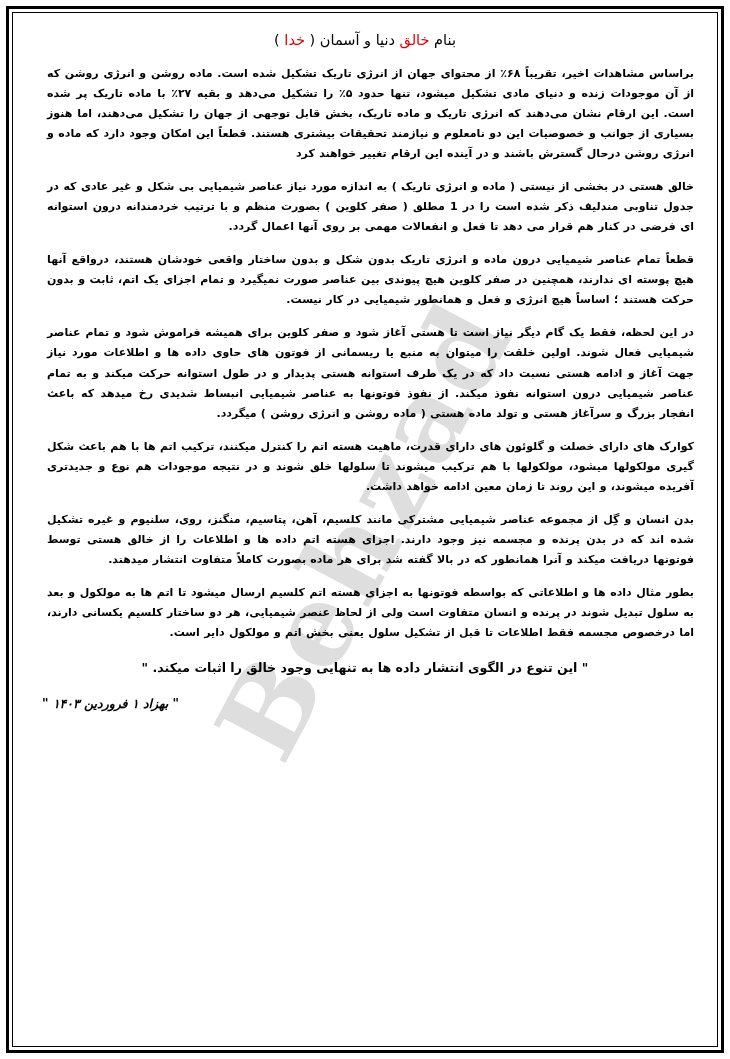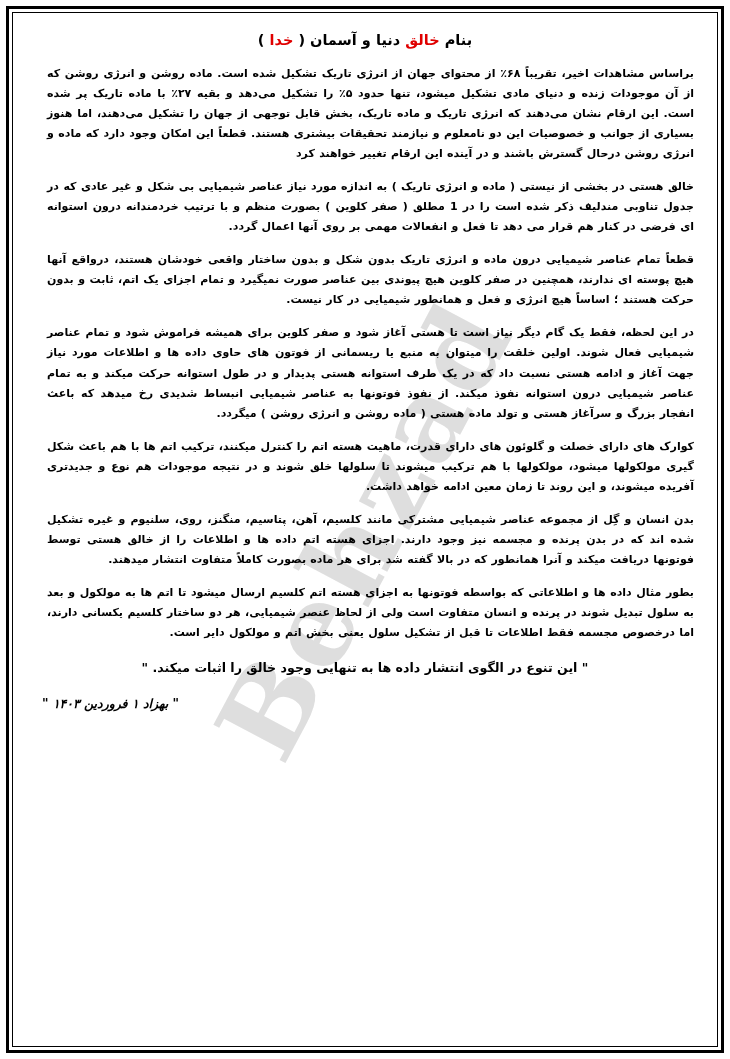--- a/index.html
+++ b/index.html
@@ -85,21 +85,21 @@
     height: 1023px;
     box-sizing: border-box;
     padding: 6px 10px 4px 10px;
     z-index: 3;
   }
 
   .doc-title {
     text-align: center;
     font-family: "DejaVu Sans", "Liberation Sans", sans-serif;
     font-size: 14.5px;
-    font-weight: bold;
+    font-weight: normal;
     color: #000000;
     margin: 6px 0 14px 0;
     line-height: 1.4;
     direction: rtl;
   }
   .doc-title .hl {
     color: #e00000;
   }
 
   .para {

